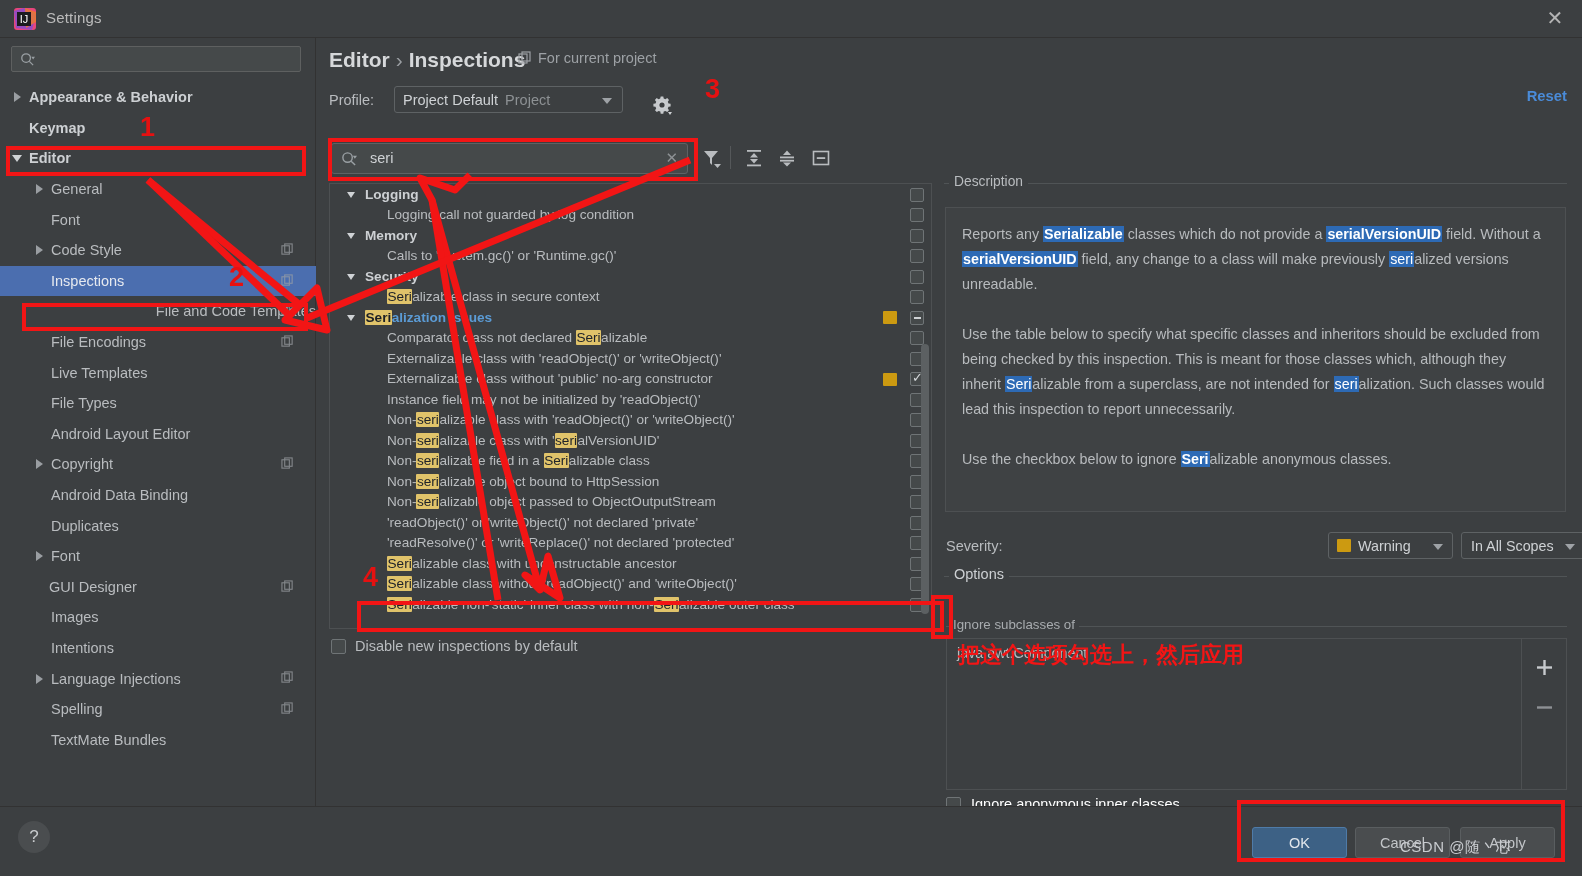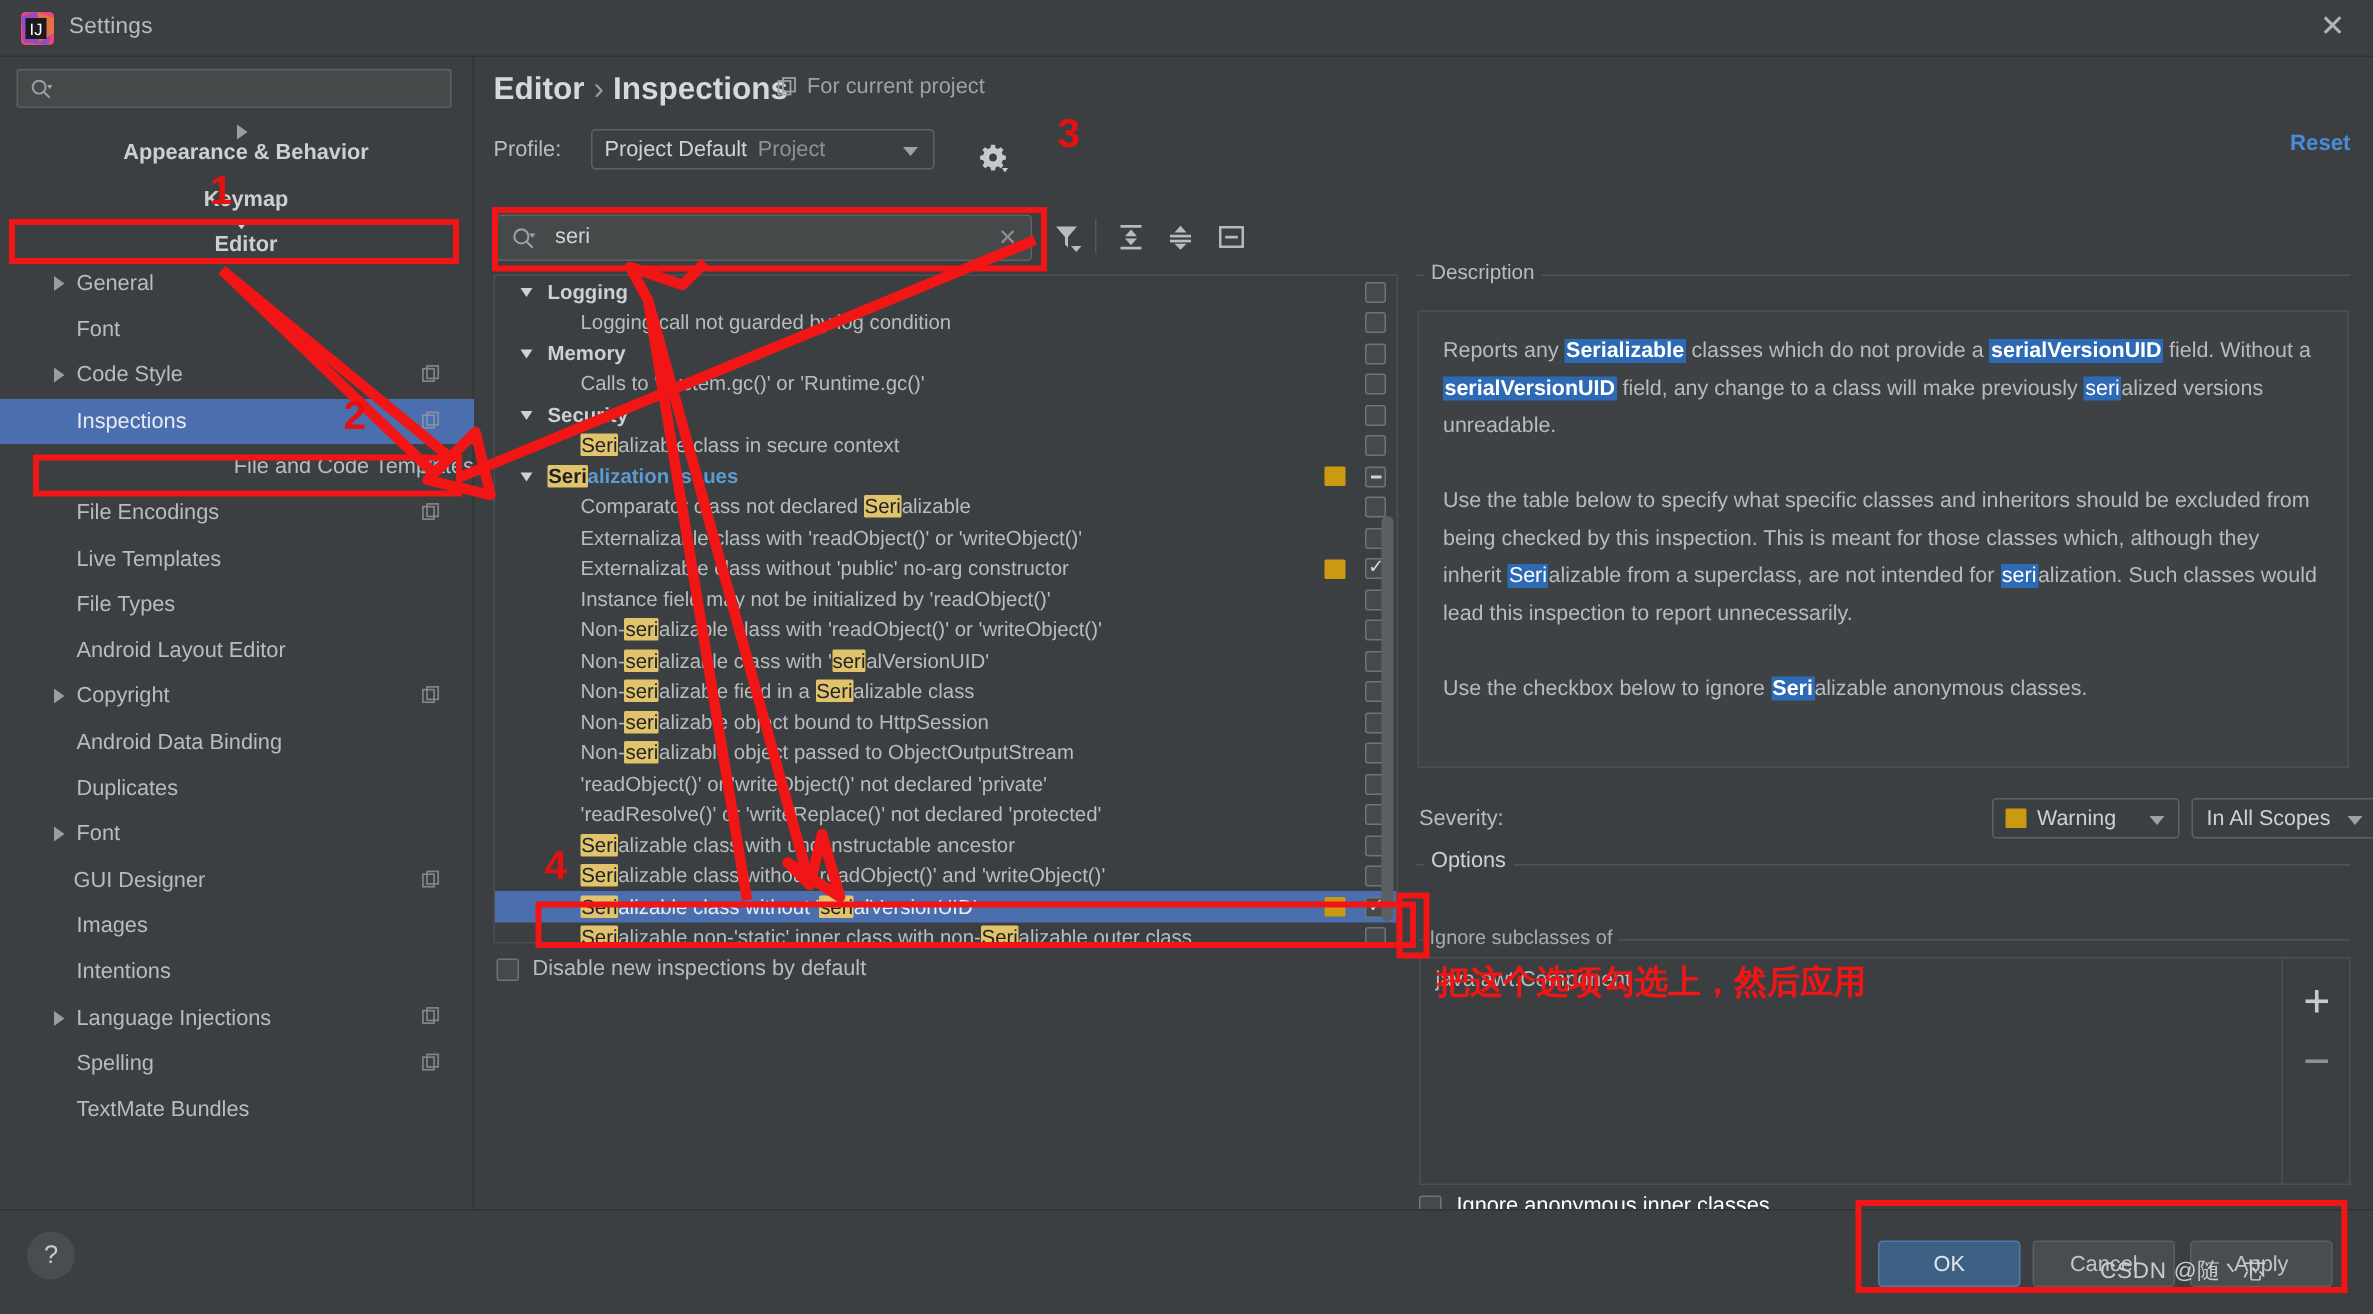--- a/index.html
+++ b/index.html
@@ -53,21 +53,21 @@
     position: relative;
   }
   .tree-row .arrow.collapsed::after {
     content:""; position:absolute; left:2px; top:1px;
     border-left: 7px solid #9a9ea2; border-top: 5px solid transparent; border-bottom: 5px solid transparent;
   }
   .tree-row .arrow.expanded::after {
     content:""; position:absolute; left:0px; top:3px;
     border-top: 7px solid #cfd2d5; border-left: 5px solid transparent; border-right: 5px solid transparent;
   }
-  .tree-row.bold { font-weight: bold; color: #cdd0d3; flex-direction: column; }
+  .tree-row.bold { font-weight: bold; color: #cdd0d3; }
   .tree-row .copyicon {
     position: absolute; right: 22px; top: 8px; width: 13px; height: 13px; opacity: .72;
   }
 
   
   #content { position: absolute; left: 316px; top: 38px; width: 1266px; height: 768px; background: #3c3f41; }
   #breadcrumb {
     position: absolute; left: 13px; top: 10px; font-size: 21px; color: #d6d8da; font-weight: bold;
   }
   #breadcrumb .sep { color: #9a9ea2; font-weight: normal; margin: 0 6px; }
@@ -534,25 +534,20 @@
             <span class="cbx"></span>
           </div>
           <div class="ins-row child">
             <span class="label"><span class="hl">Seri</span>alizable class with unconstructable ancestor</span>
             <span class="cbx"></span>
           </div>
           <div class="ins-row child">
             <span class="label"><span class="hl">Seri</span>alizable class without 'readObject()' and 'writeObject()'</span>
             <span class="cbx"></span>
           </div>
-          <div class="ins-row child selected">
-            <span class="label"><span class="hl">Seri</span>alizable class without '<span class="hl">seri</span>alVersionUID'</span>
-            <span class="sev"></span>
-            <span class="cbx checked"></span>
-          </div>
           <div class="ins-row child">
             <span class="label"><span class="hl">Seri</span>alizable non-'static' inner class with non-<span class="hl">Seri</span>alizable outer class</span>
             <span class="cbx"></span>
           </div>
         </div>
       <div id="list-scroll"></div>
     </div>
 
     <div id="disable-new">
       <span class="box"></span>

